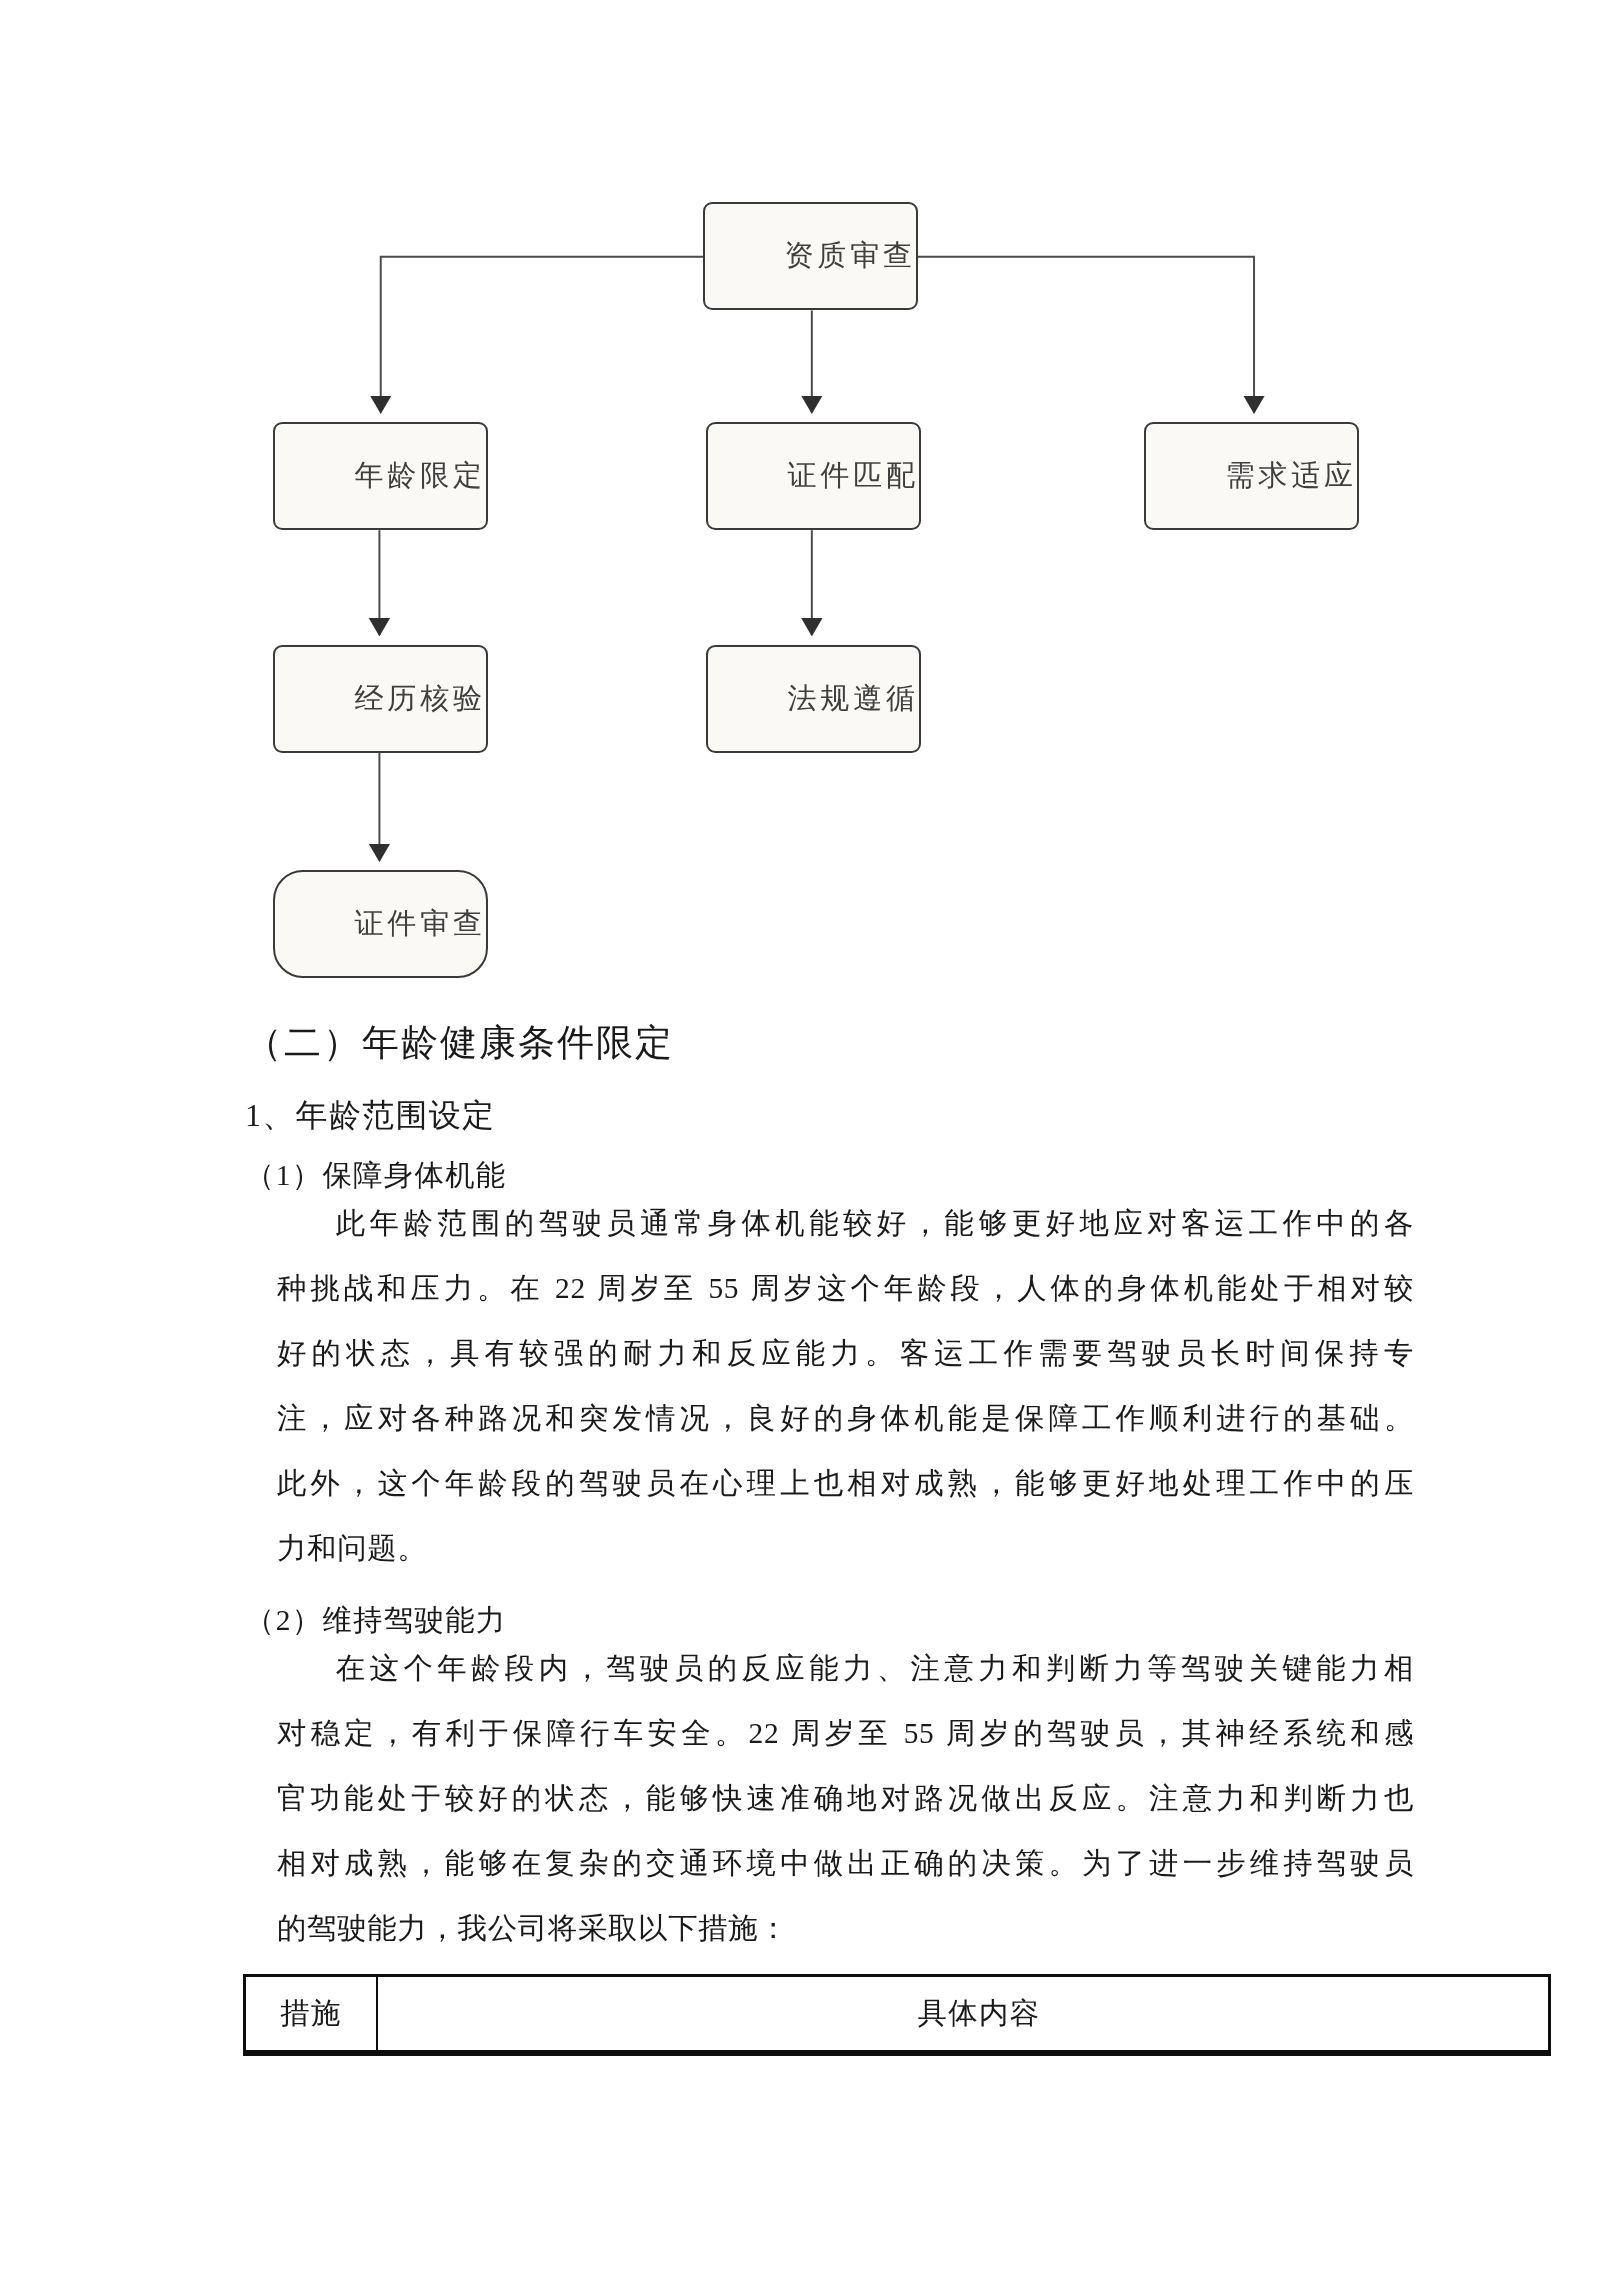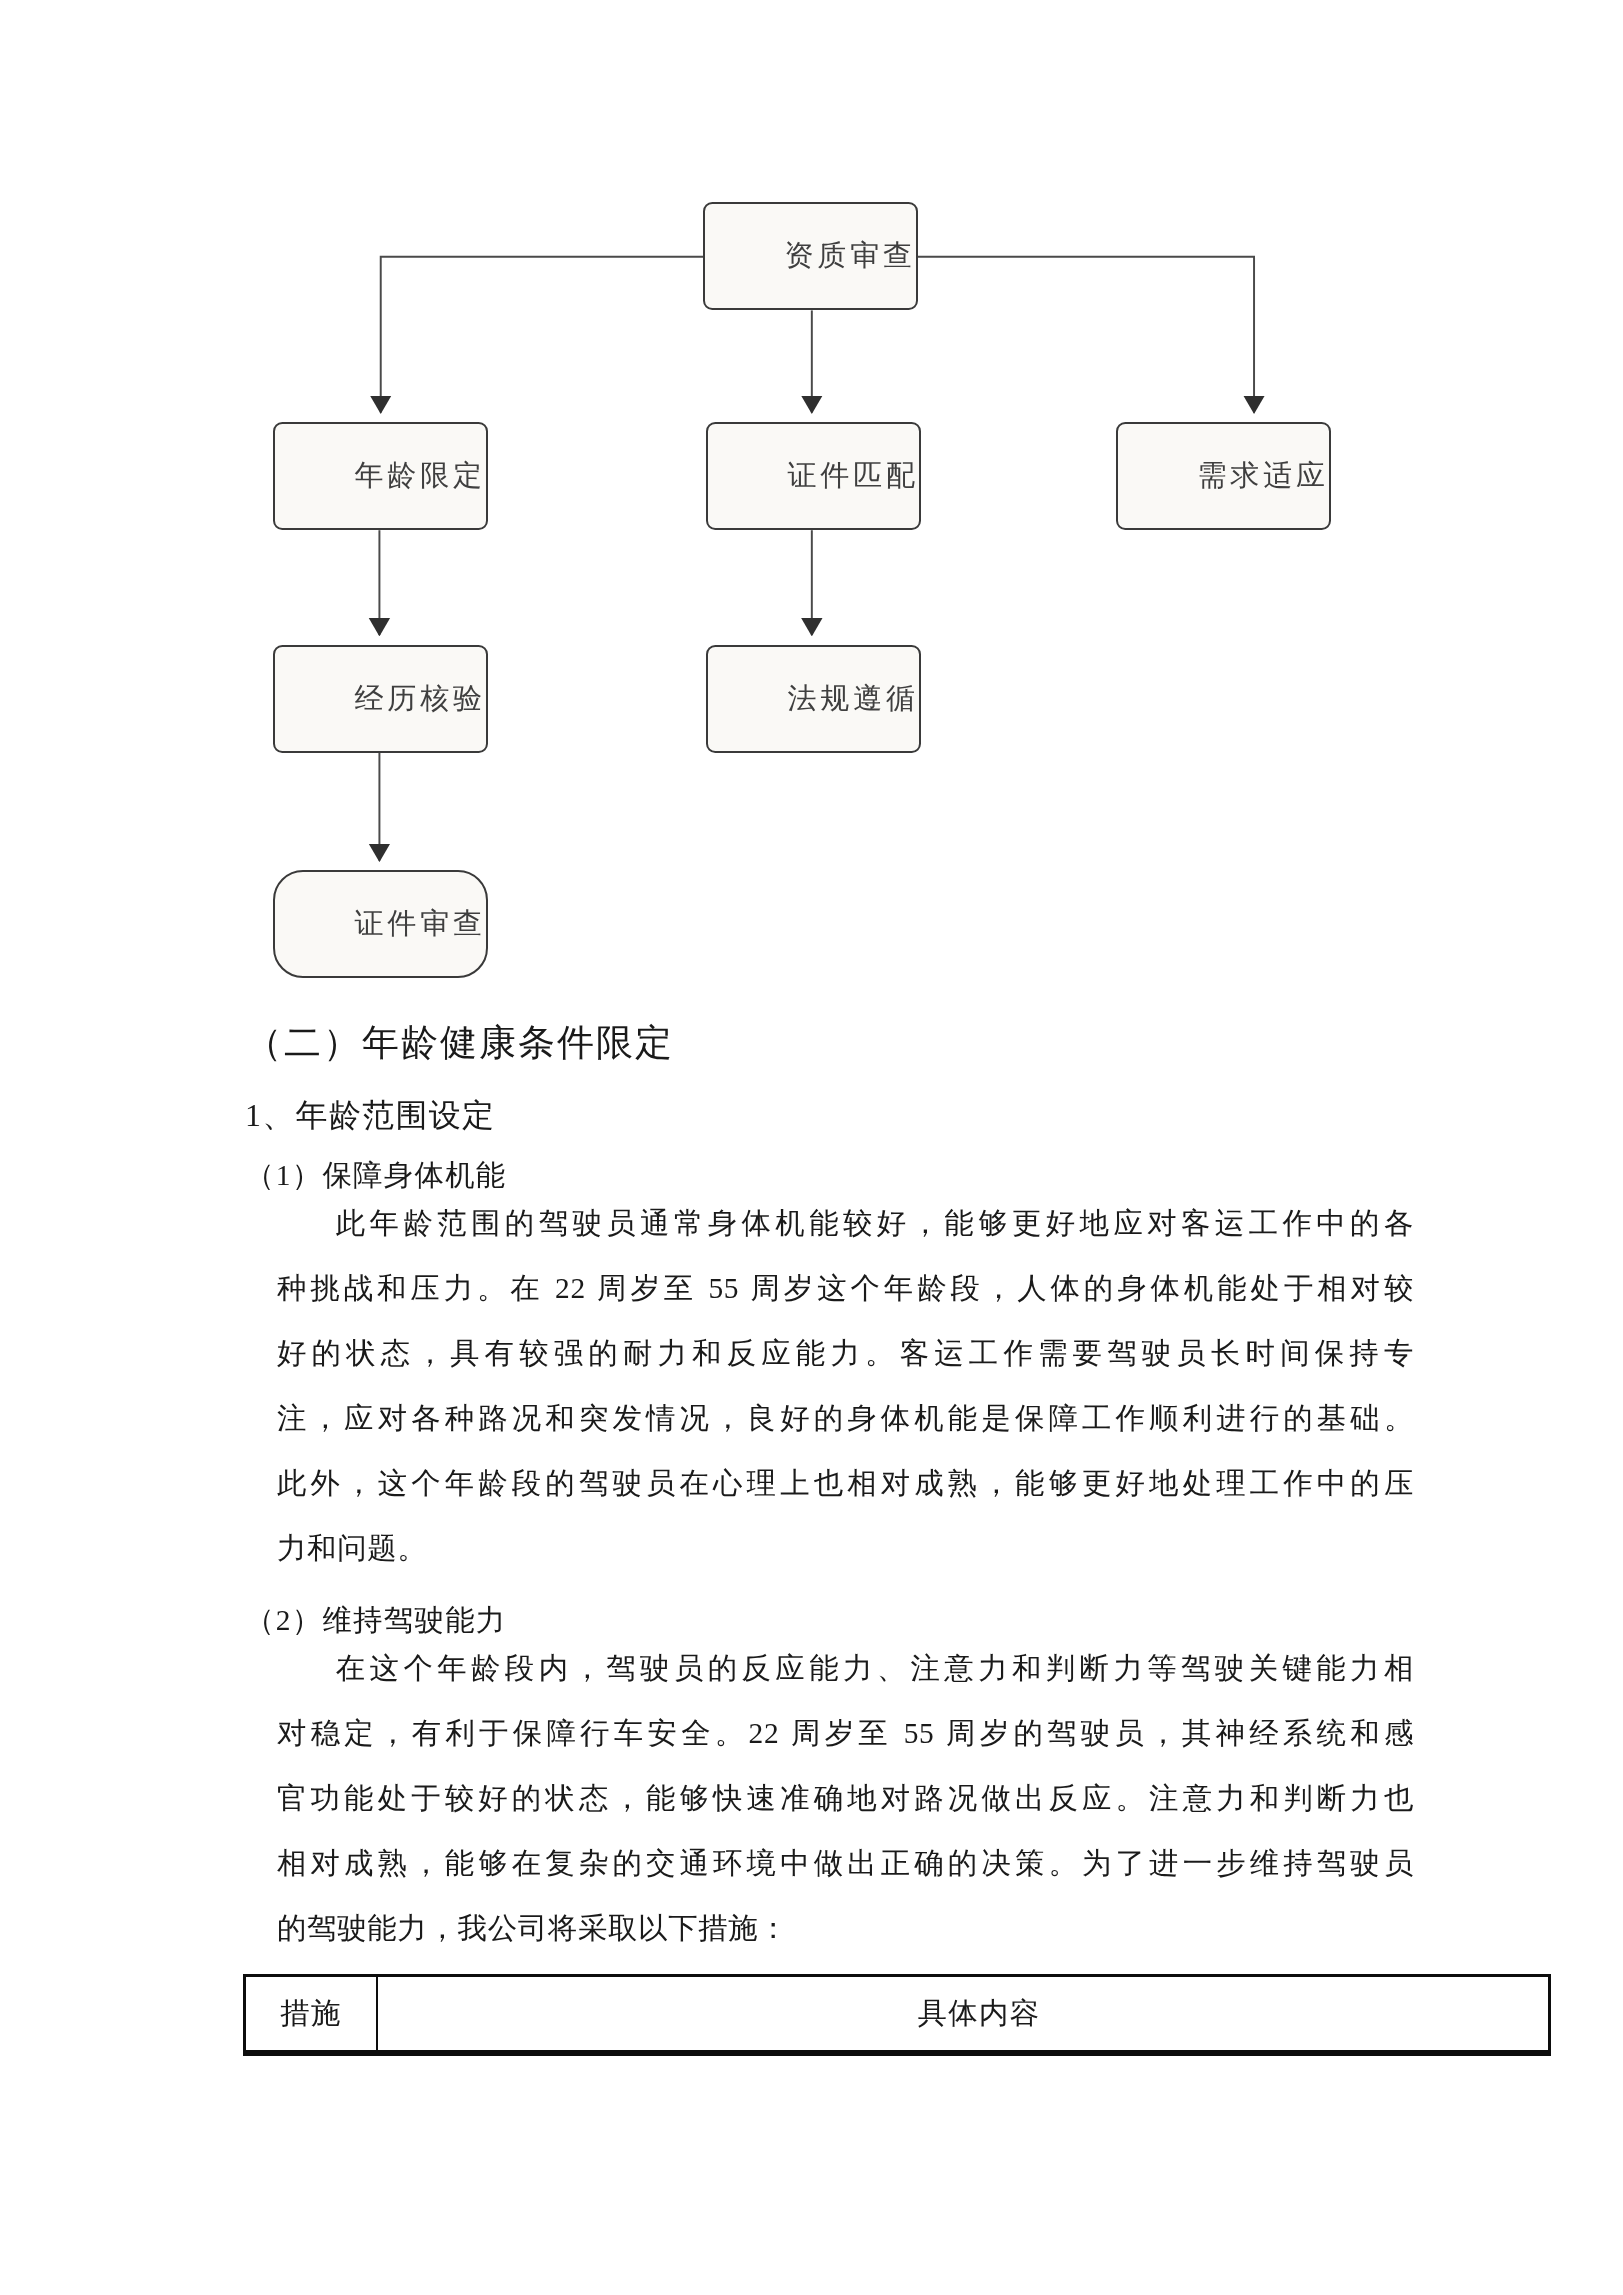--- a/index.html
+++ b/index.html
@@ -27,21 +27,21 @@
     display: flex;
     align-items: center;
     justify-content: flex-end;
     font-size: 29px;
     letter-spacing: 3.9px;
     color: #3f3f3f;
   }
   .n1 { left: 703px; top: 202px; }
   .n2 { left: 273px;  top: 422px; }
   .n3 { left: 706px; top: 422px; }
-  .n4 { left: 1116px; top: 422px; }
+  .n4 { left: 1144px; top: 422px; }
   .n5 { left: 273px;  top: 645px; }
   .n6 { left: 706px; top: 645px; }
   .n7 { left: 273px;  top: 870px; border-radius: 30px; }
 
   
   .h2 {
     position: absolute; left: 245px; top: 1018px;
     font-size: 37px; letter-spacing: 2px;
   }
   .sub1 {

